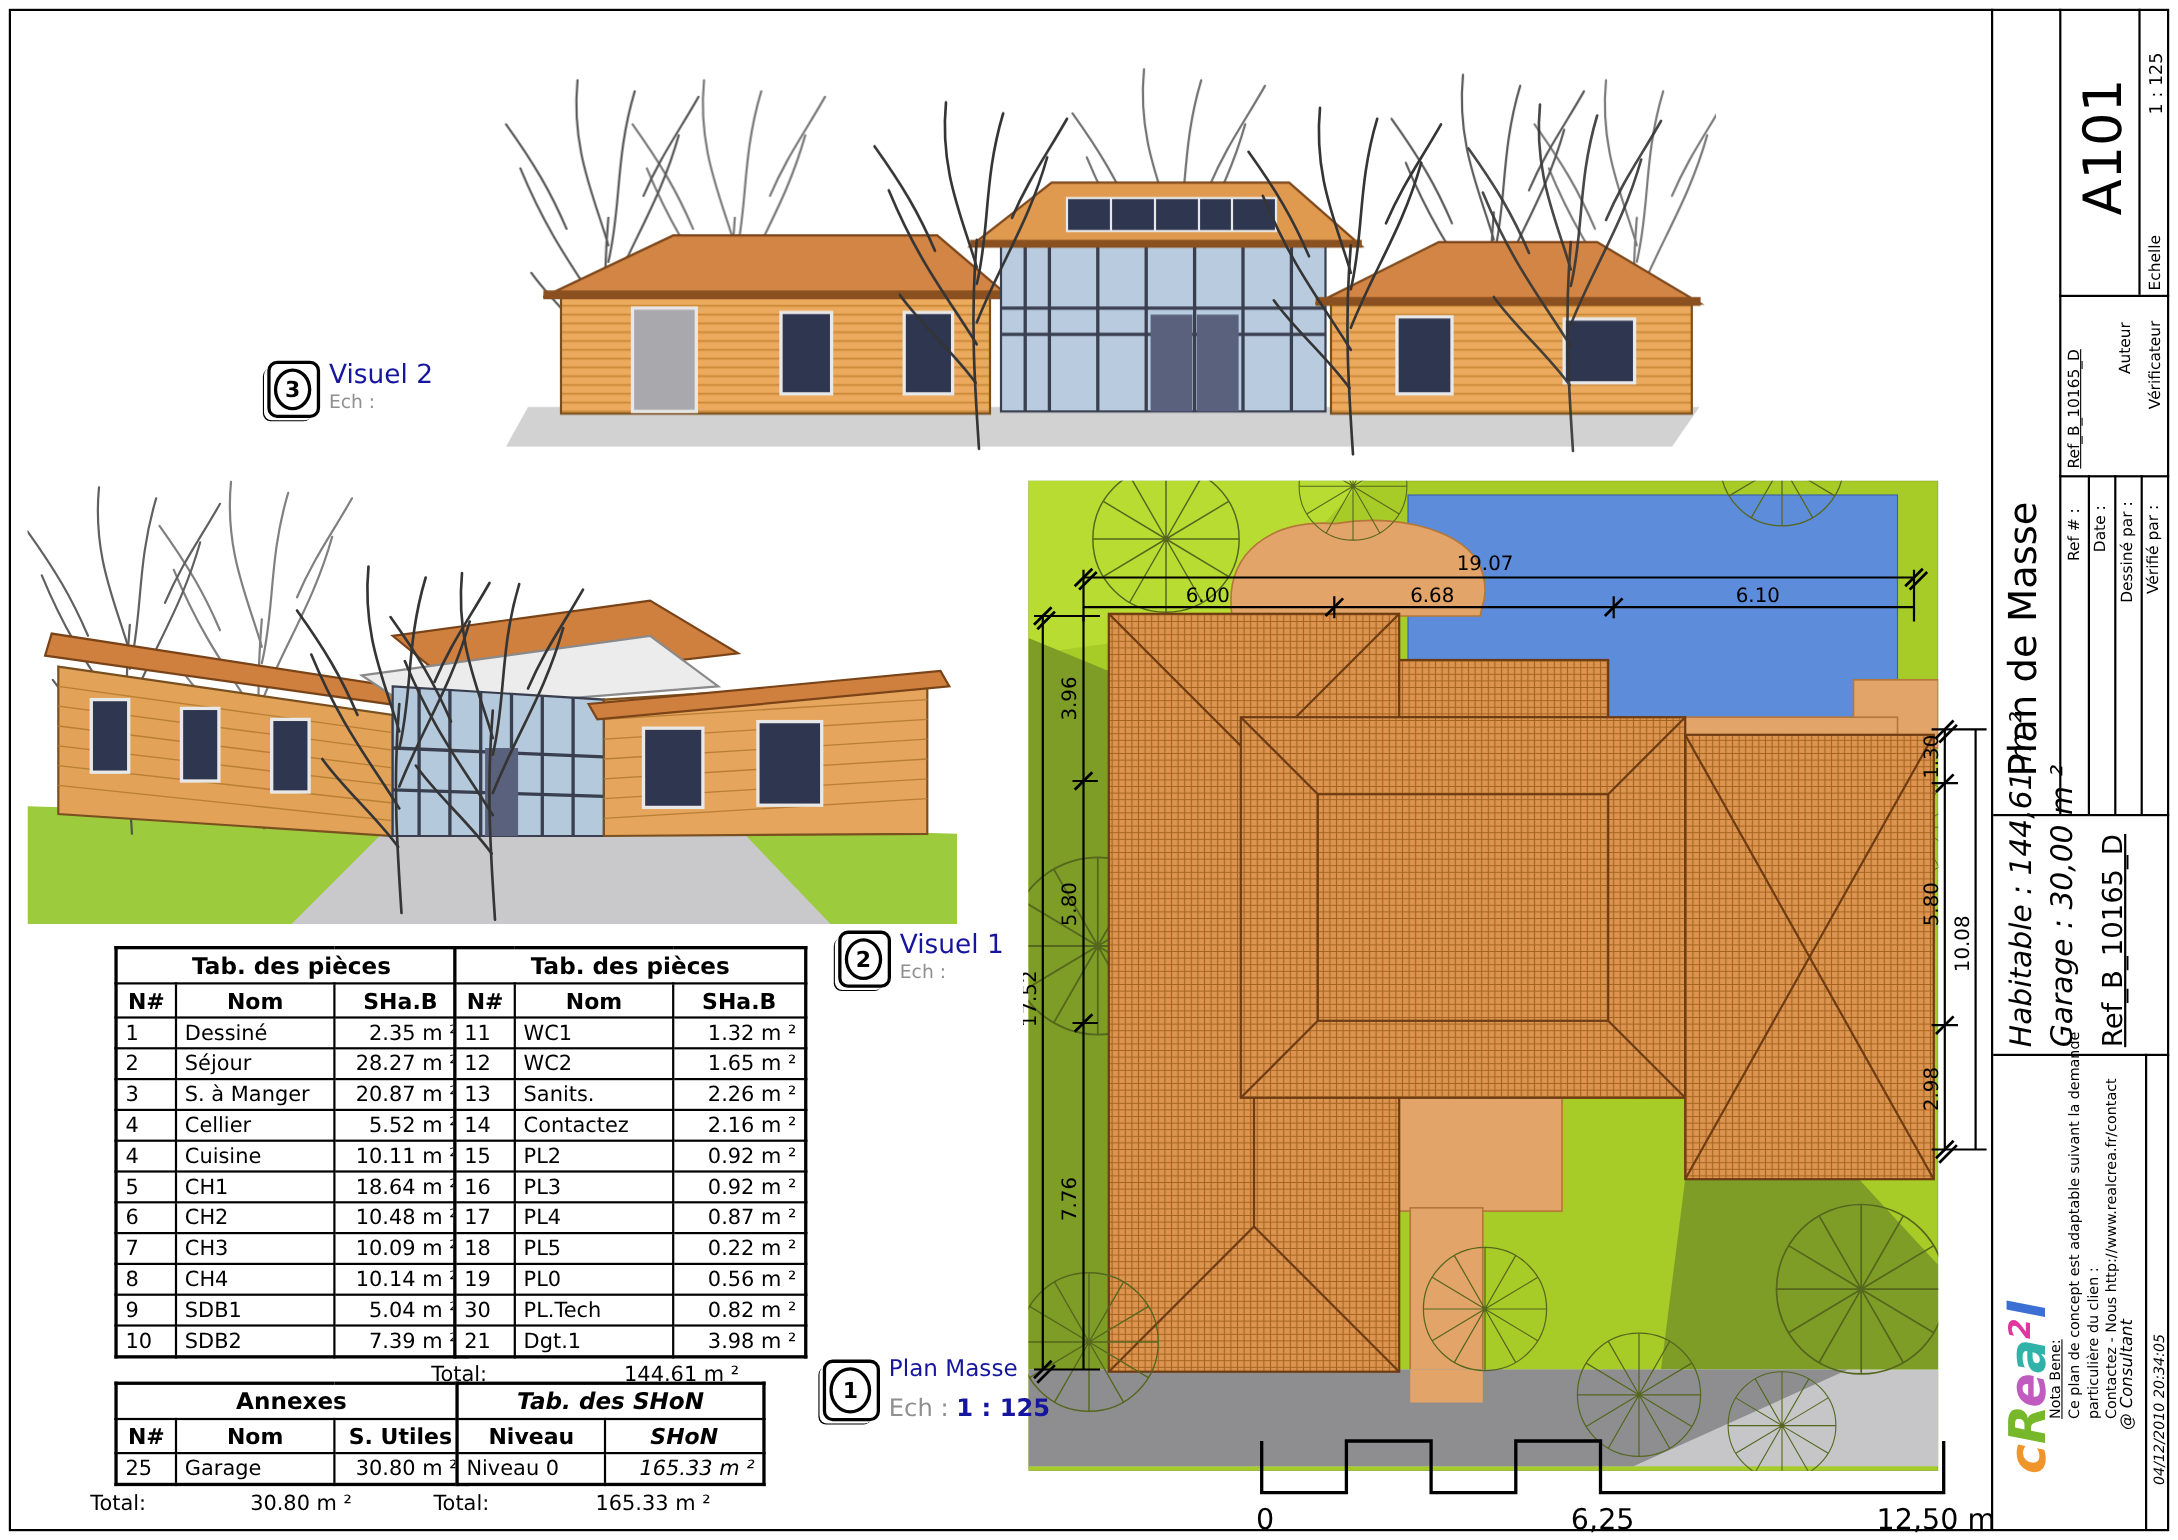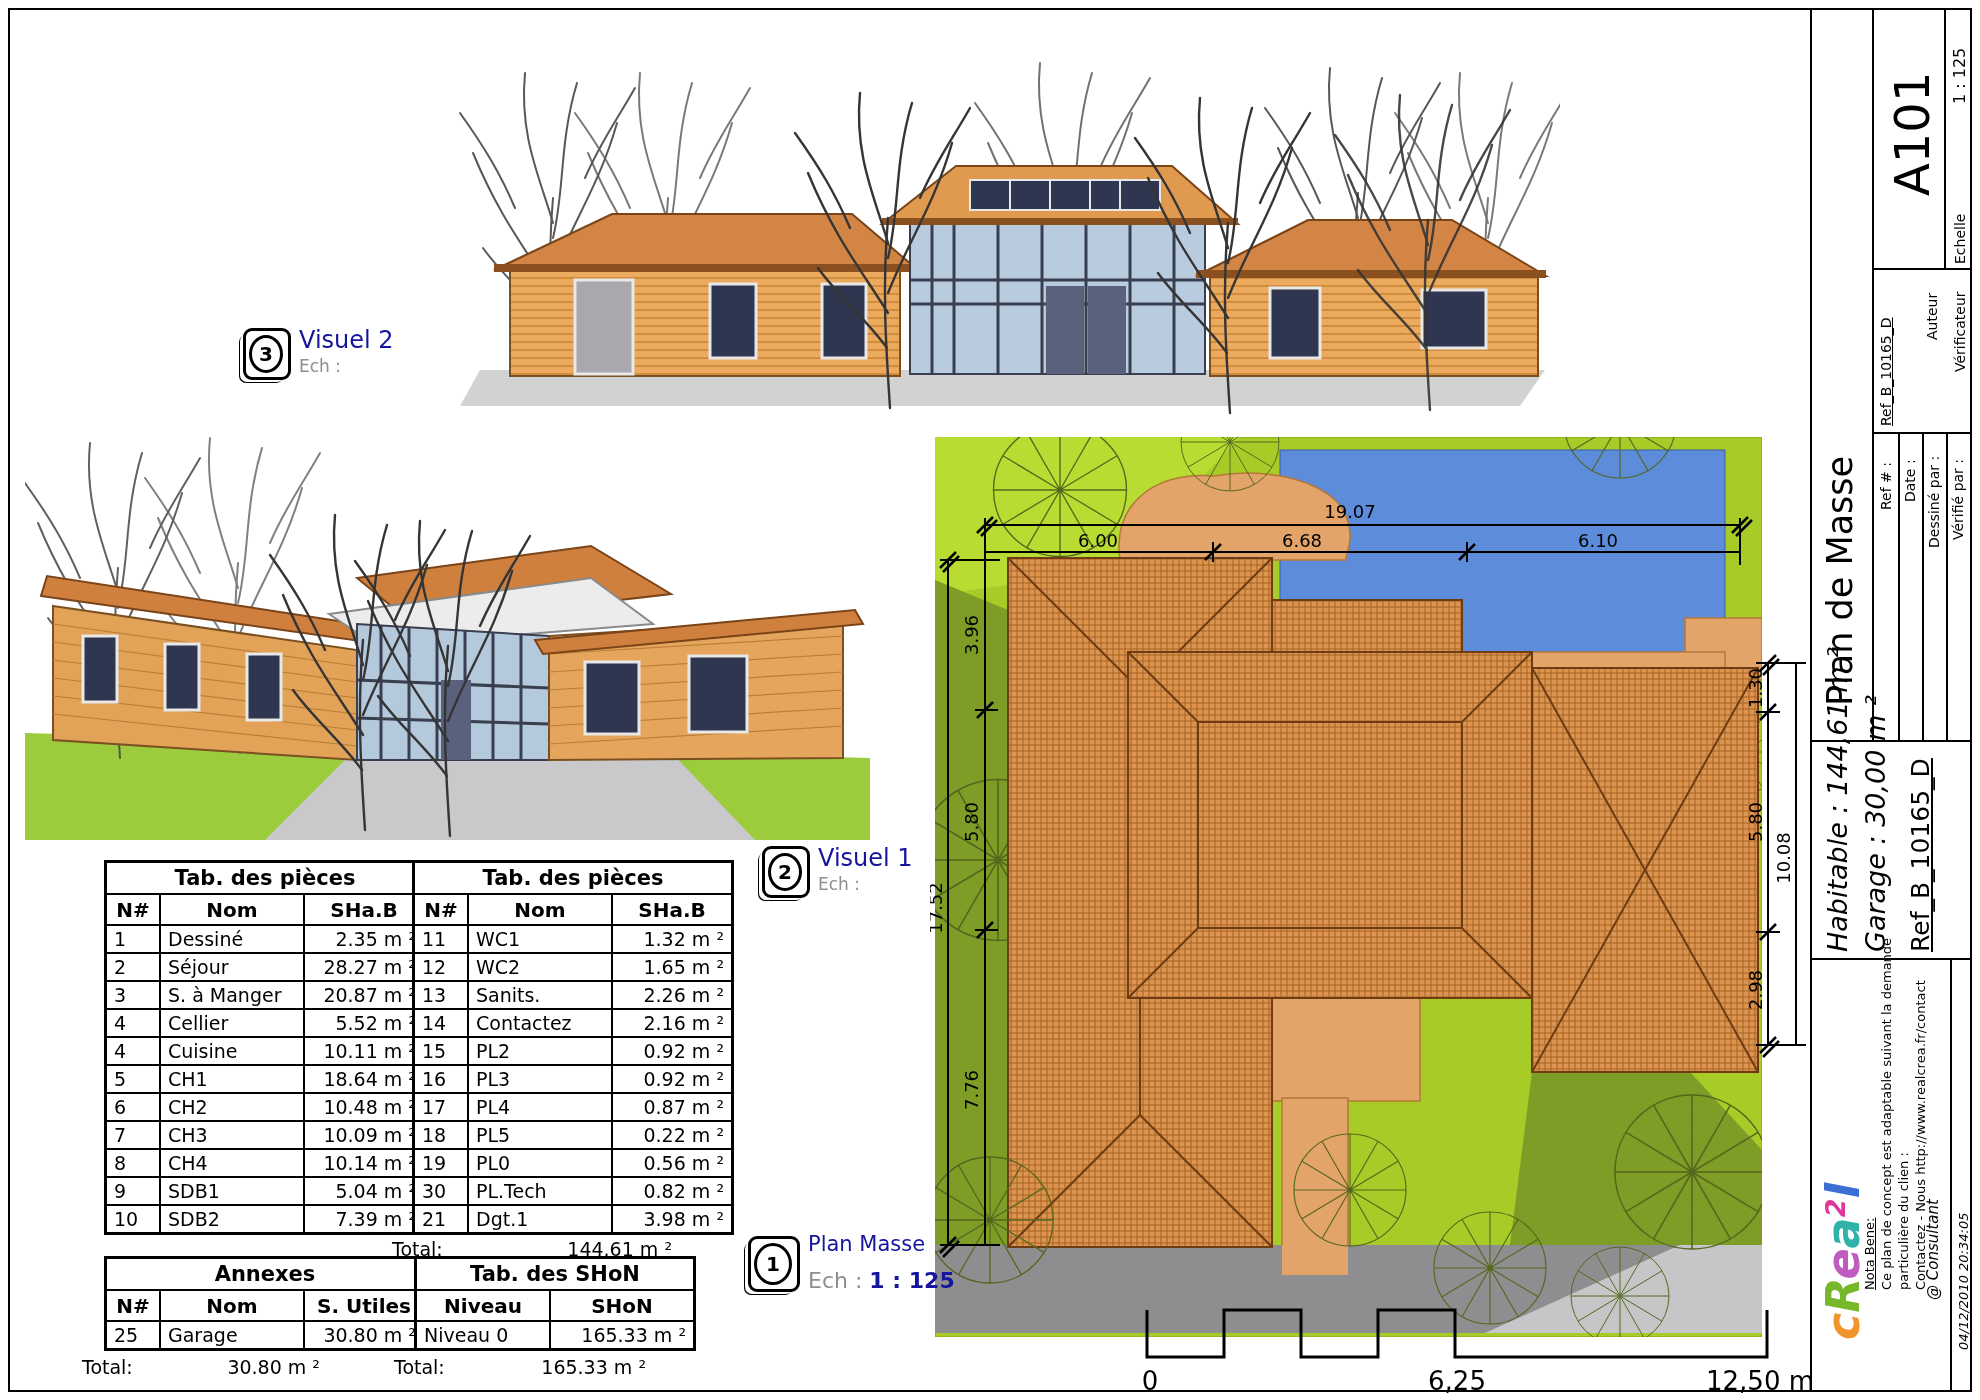--- a/index.html
+++ b/index.html
@@ -13,21 +13,21 @@
   
   .dtable{border-collapse:collapse;background:#fff;font:19px "DejaVu Sans",sans-serif;margin-left:24px;}
   .dtable td{border:2px solid #000;padding:1px 7px;height:24px;line-height:24px;}
   .dtable .tt{font-weight:bold;text-align:center;font-size:21px;height:28px;}
   .dtable .th{font-weight:bold;text-align:center;font-size:20px;height:27px;}
   .dtable .val{text-align:right;}
   .c3 td:first-child{width:38px;}
   .c3 td:nth-child(2){width:128px;}
   .c3 td:last-child{width:104px;}
   .c2 td:first-child{width:118px;}
-  .c2 td:last-child{width:128px;}
+  .c2 td:last-child{width:128px;font-style:italic;}
   .total-row{position:absolute;display:flex;justify-content:space-between;
              font:19px "DejaVu Sans",sans-serif;}
   
   .vicon{position:absolute;width:42px;height:46px;border:3px solid #000;border-radius:9px;
          background:#fff;box-shadow:-5px 4px 0 -2px #fff,-6px 5px 0 -2px #000;}
   .vicon .circ{position:absolute;left:3px;top:4px;width:28px;height:32px;border:3px solid #000;
                border-radius:50%;text-align:center;font:bold 20px "DejaVu Sans",sans-serif;line-height:32px;}
   .vtitle{position:absolute;color:#15159e;font-size:24px;}
   .vech{position:absolute;color:#8f8f8f;font-size:17px;}
   .vech b{color:#15159e;}

